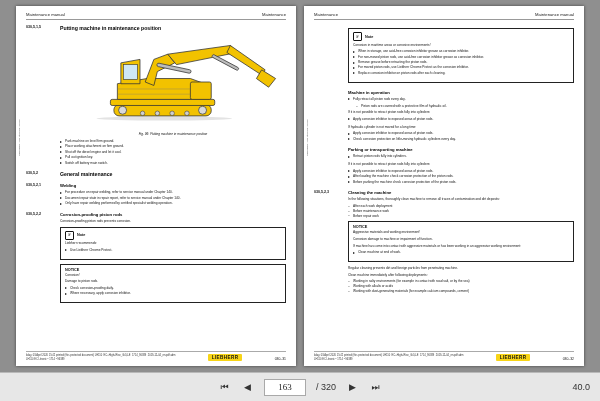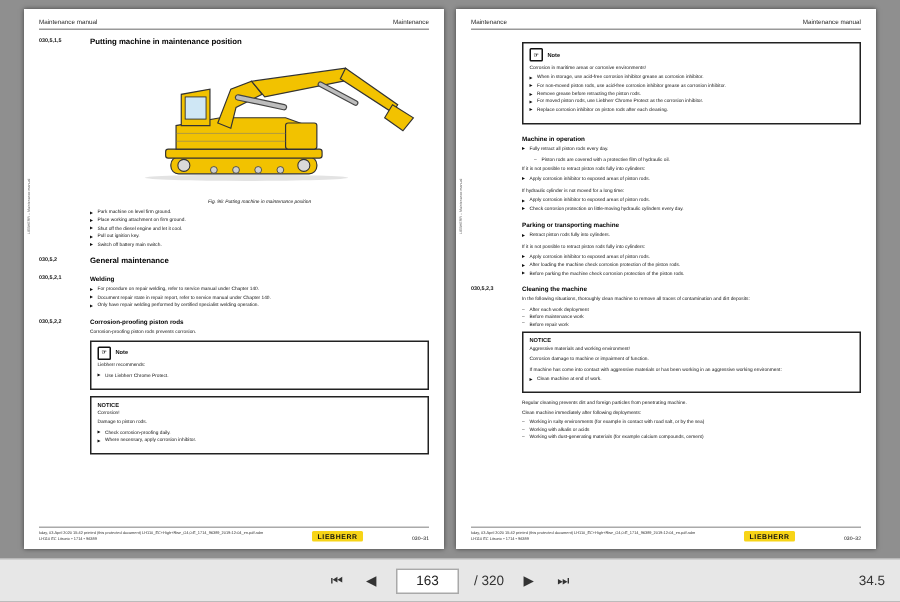--- a/index.html
+++ b/index.html
@@ -82,21 +82,21 @@
     background:#e7e7e7;border-top:1px solid #b9b9b9;
     display:flex;align-items:center;justify-content:center;gap:10px;
     box-sizing:border-box;
   }
   .tb-btn{
     width:13px;height:13px;display:flex;align-items:center;justify-content:center;
     font-size:9px;color:#333;cursor:pointer;user-select:none;
   }
   .pagebox{
     width:40px;height:15px;background:#fff;border:1px solid #a9a9a9;
-    font-size:9px;color:#222;text-align:center;line-height:15px;
+    font-size:9px;color:#222;text-align:center;line-height:15px;font-family:Liberation Serif, serif;
   }
   .pagetot{font-size:9px;color:#333;text-align:right;}
   .zoom{position:absolute;right:10px;font-size:9px;color:#333;}
 </style>
 </head>
 <body>
 
 <div class="viewer">
 
   <div class="pages">
@@ -341,16 +341,16 @@
 
   </div>
 
   <div class="toolbar">
     <div class="tb-btn">⏮</div>
     <div class="tb-btn">◀</div>
     <div class="pagebox">163</div>
     <div class="pagetot">/ 320</div>
     <div class="tb-btn">▶</div>
     <div class="tb-btn">⏭</div>
-    <div class="zoom">34.5</div>
+    <div class="zoom">40.0</div>
   </div>
 
 </div>
 
 </body></html>

